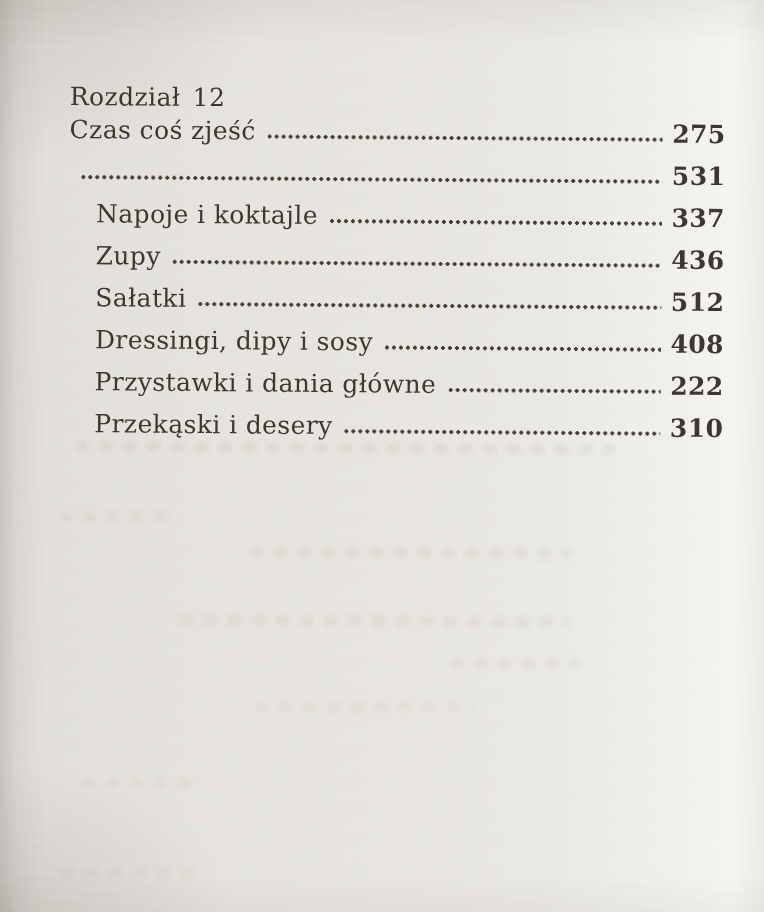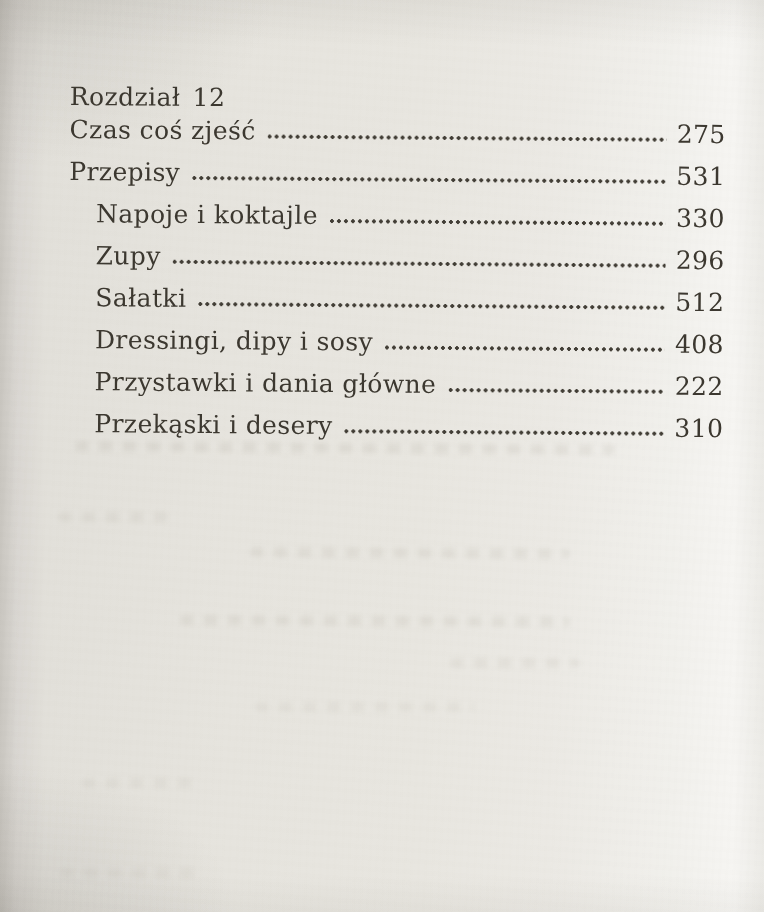--- a/index.html
+++ b/index.html
@@ -73,20 +73,21 @@
     align-self: flex-end;
     margin: 0 10px 5px 12px;
     background: radial-gradient(circle at 2px 2px, #423e36 1.6px, rgba(66,62,54,0) 2px);
     background-size: 7px 4px;
     background-repeat: repeat-x;
   }
   .toc-page {
     min-width: 48px;
     text-align: right;
     white-space: nowrap;
+    font-weight: bold;
   }
 
   
   .smudge {
     position: absolute;
     height: 10px;
     border-radius: 5px;
     filter: blur(2.6px);
     background: repeating-linear-gradient(90deg,
       rgba(122,115,97,.20) 0 13px, rgba(122,115,97,0) 13px 24px);
@@ -101,33 +102,32 @@
 
 <div class="toc">
   <div class="chapter-label">Rozdział 12</div>
   <div>
       <div class="toc-row">
     <span class="toc-title">Czas coś zjeść</span>
     <span class="leader"></span>
     <span class="toc-page">275</span>
   </div>
       <div class="toc-row">
-    <span class="toc-title">Przepisy</span>
     <span class="leader"></span>
     <span class="toc-page">531</span>
   </div>
       <div class="toc-row indented">
     <span class="toc-title">Napoje i koktajle</span>
     <span class="leader"></span>
-    <span class="toc-page">330</span>
+    <span class="toc-page">337</span>
   </div>
       <div class="toc-row indented">
     <span class="toc-title">Zupy</span>
     <span class="leader"></span>
-    <span class="toc-page">296</span>
+    <span class="toc-page">436</span>
   </div>
       <div class="toc-row indented">
     <span class="toc-title">Sałatki</span>
     <span class="leader"></span>
     <span class="toc-page">512</span>
   </div>
       <div class="toc-row indented">
     <span class="toc-title">Dressingi, dipy i sosy</span>
     <span class="leader"></span>
     <span class="toc-page">408</span>

